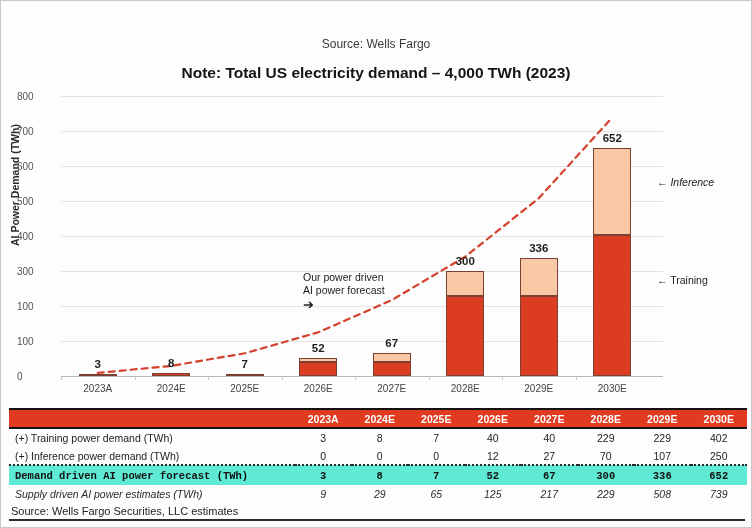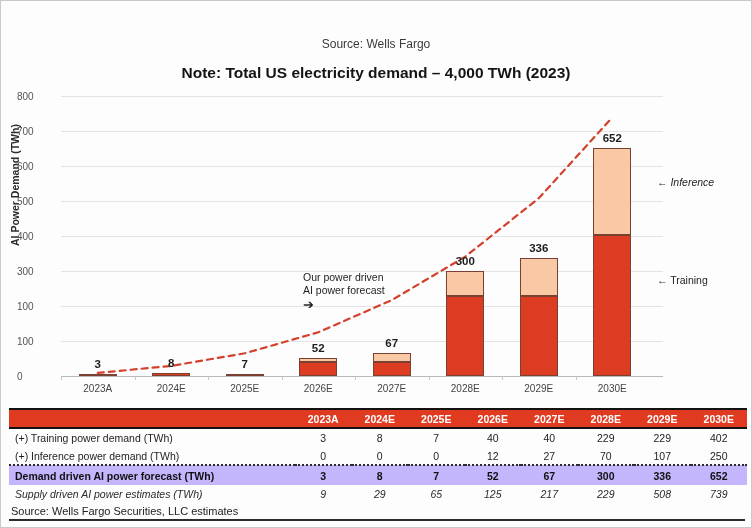--- a/index.html
+++ b/index.html
@@ -121,21 +121,21 @@
     text-align:center;
     border-top:2px solid #121212;
     border-bottom:2px solid #121212;
   }
   th.lead{text-align:left;padding-left:4px;}
   td.lead{text-align:left;padding-left:6px;white-space:nowrap;}
   td.num{text-align:center;}
   tr.r-train td{height:18px;color:#1d1d1d;}
   tr.r-infer td{height:17px;color:#1d1d1d;border-bottom:2px dotted #2a2a2a;}
   tr.r-total td{
-    height:19px;background:#c4b5fd;font-weight:bold;color:#111;
+    height:19px;background:#5eead4;font-weight:bold;color:#111;font-family:Liberation Mono, monospace;
   }
   tr.r-supply td{height:18px;font-style:italic;color:#2b2b2b;}
   .srcline{
     font-size:11px;color:#222;padding-top:2px;padding-left:2px;
   }
   .bottomrule{height:2px;background:#2b2b2b;margin-top:2px;}
 </style>
 </head>
 <body>
 

